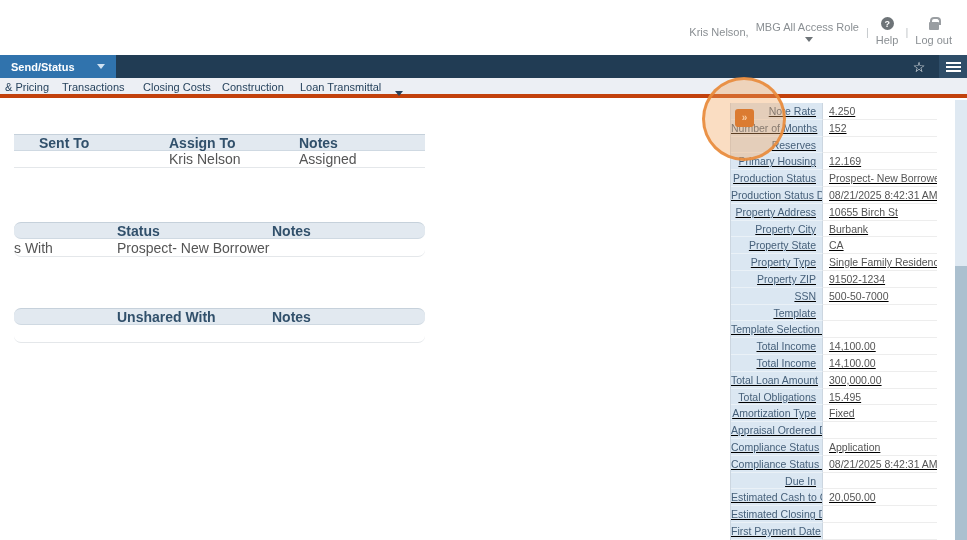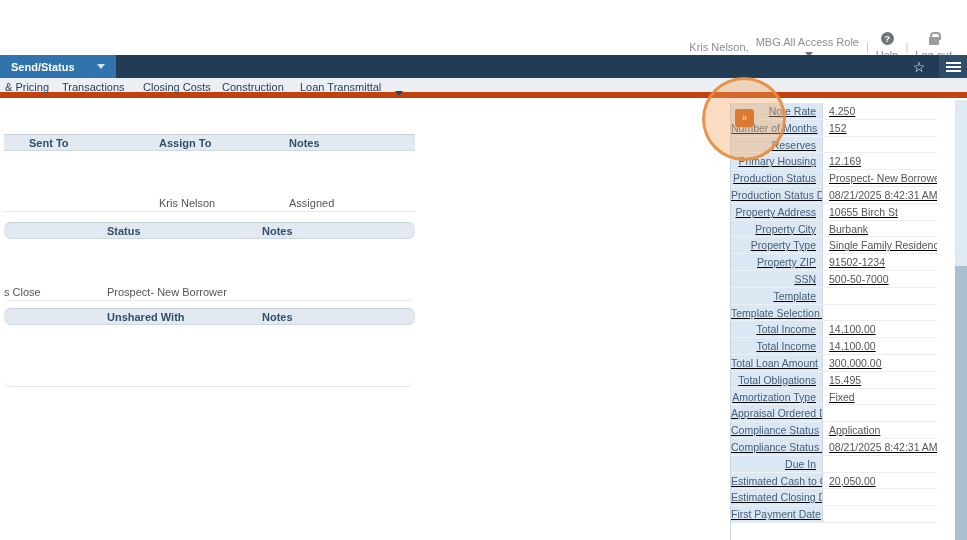--- a/index.html
+++ b/index.html
@@ -1,21 +1,21 @@
 <!DOCTYPE html>
 <html><head>
 <meta charset="utf-8">
 <style>
   * { margin:0; padding:0; box-sizing:border-box; }
   html,body { width:967px; height:540px; overflow:hidden; background:#fff;
     font-family:"Liberation Sans","DejaVu Sans",sans-serif; }
   .stage { position:relative; width:967px; height:540px; background:#fff; }
 
   
-  .top-strip { position:absolute; left:0; top:0; width:967px; height:55px; background:#ffffff;margin-top:15px; }
+  .top-strip { position:absolute; left:0; top:0; width:967px; height:55px; background:#ffffff; }
   .user-info { position:absolute; right:15px; top:17px; display:flex; align-items:center;
     gap:7px; font-size:11px; color:#8a8f93; white-space:nowrap; }
   .user-info .sep { color:#c2c6c9; }
   .caret-down { display:inline-block; width:0; height:0; border-left:4px solid transparent;
     border-right:4px solid transparent; border-top:5px solid #6e7478; margin-left:4px; vertical-align:middle; }
   .help-icon { display:inline-flex; align-items:center; justify-content:center; width:13px; height:13px;
     border-radius:50%; background:#6e7478; color:#fff; font-size:9px; font-weight:bold; }
   .lock-icon { display:inline-block; position:relative; width:10px; height:8px; background:#9a9ea2;
     border-radius:1px; margin-top:4px; }
   .lock-icon:before { content:""; position:absolute; left:1.5px; top:-5px; width:7px; height:6px;
@@ -28,33 +28,33 @@
     color:#fff; font-size:11px; font-weight:bold; display:flex; align-items:center; gap:18px; }
   .active-tab .caret-down { border-top-color:#cfe2f2; }
   .star-btn { position:absolute; right:35px; top:0; width:26px; height:23px; display:flex;
     align-items:center; justify-content:center; color:#fff; font-size:14px; }
   .menu-btn { position:absolute; right:0; top:0; width:28px; height:23px; background:#2e4d68;
     display:flex; flex-direction:column; align-items:center; justify-content:center; gap:2px; }
   .menu-btn i { display:block; width:15px; height:2px; background:#ffffff; }
 
   
   .tab-row { position:absolute; left:0; top:78px; width:967px; height:20px; background:#eceff4;
-    border-bottom:6px solid #c2410c; font-size:11px; color:#27435d; }
+    border-bottom:4px solid #c2410c; font-size:11px; color:#27435d; }
   .tab-row span.tab { position:absolute; top:0; line-height:19px; white-space:nowrap; cursor:pointer; }
   .tab-t1 { left:5px; } .tab-t2 { left:62px; } .tab-t3 { left:143px; }
   .tab-t4 { left:222px; } .tab-t5 { left:300px; }
   .tab-more { position:absolute; left:391px; top:8px; }
   .tab-more .caret-down { border-top-color:#27435d; }
 
   
-  .tbl { position:absolute; left:4px; width:411px; font-size:11px; }
+  .tbl { position:absolute; left:14px; width:411px; font-size:14px; }
   .tbl .hdr { display:grid; height:17px; align-items:center; background:#e2e9f0;
     border-top:1px solid #c6d1db; border-bottom:1px solid #cfd9e2; color:#31506b; font-weight:bold; }
   .tbl .row { display:grid; height:17px; align-items:center; background:#fff;
-    border-bottom:1px solid #e4e7ea; color:#555;margin-top:44px; }
+    border-bottom:1px solid #e4e7ea; color:#555; }
   .tbl1 { top:134px; } .tbl1 .hdr, .tbl1 .row { grid-template-columns:155px 130px 1fr; }
   .tbl1 .c1 { padding-left:25px; }
   .tbl2 { top:222px; } .tbl3 { top:308px; }
   .tbl2 .hdr, .tbl2 .row, .tbl3 .hdr, .tbl3 .row { grid-template-columns:103px 155px 1fr;border-radius:7px; }
   .tbl2 .row, .tbl3 .row { height:18px; }
 
   
   .side-panel { position:absolute; left:730px; top:103px; width:207px; height:437px; overflow:hidden;
     border-left:1px solid #ccd6e0;text-decoration:underline; }
   .field-row { display:flex; height:16.8px; font-size:10.5px; }
@@ -137,21 +137,21 @@
     </div>
   </div>
 
   <div class="tbl tbl2">
     <div class="hdr">
       <span></span>
       <span>Status</span>
       <span>Notes</span>
     </div>
     <div class="row">
-      <span>s Close</span>
+      <span>s With</span>
       <span>Prospect- New Borrower</span>
       <span></span>
     </div>
   </div>
 
   <div class="tbl tbl3">
     <div class="hdr">
       <span></span>
       <span>Unshared With</span>
       <span>Notes</span>
@@ -190,20 +190,24 @@
     </div>
       <div class="field-row">
       <div class="field-label">Property Address</div>
       <div class="field-value">10655 Birch St</div>
     </div>
       <div class="field-row">
       <div class="field-label">Property City</div>
       <div class="field-value">Burbank</div>
     </div>
       <div class="field-row">
+      <div class="field-label">Property State</div>
+      <div class="field-value">CA</div>
+    </div>
+      <div class="field-row">
       <div class="field-label">Property Type</div>
       <div class="field-value">Single Family Residence</div>
     </div>
       <div class="field-row">
       <div class="field-label">Property ZIP</div>
       <div class="field-value">91502-1234</div>
     </div>
       <div class="field-row">
       <div class="field-label">SSN</div>
       <div class="field-value">500-50-7000</div>

